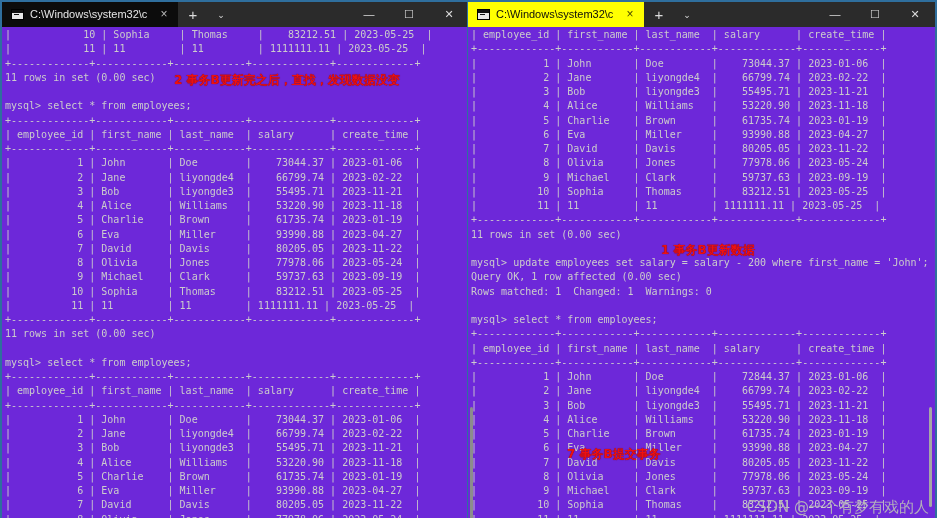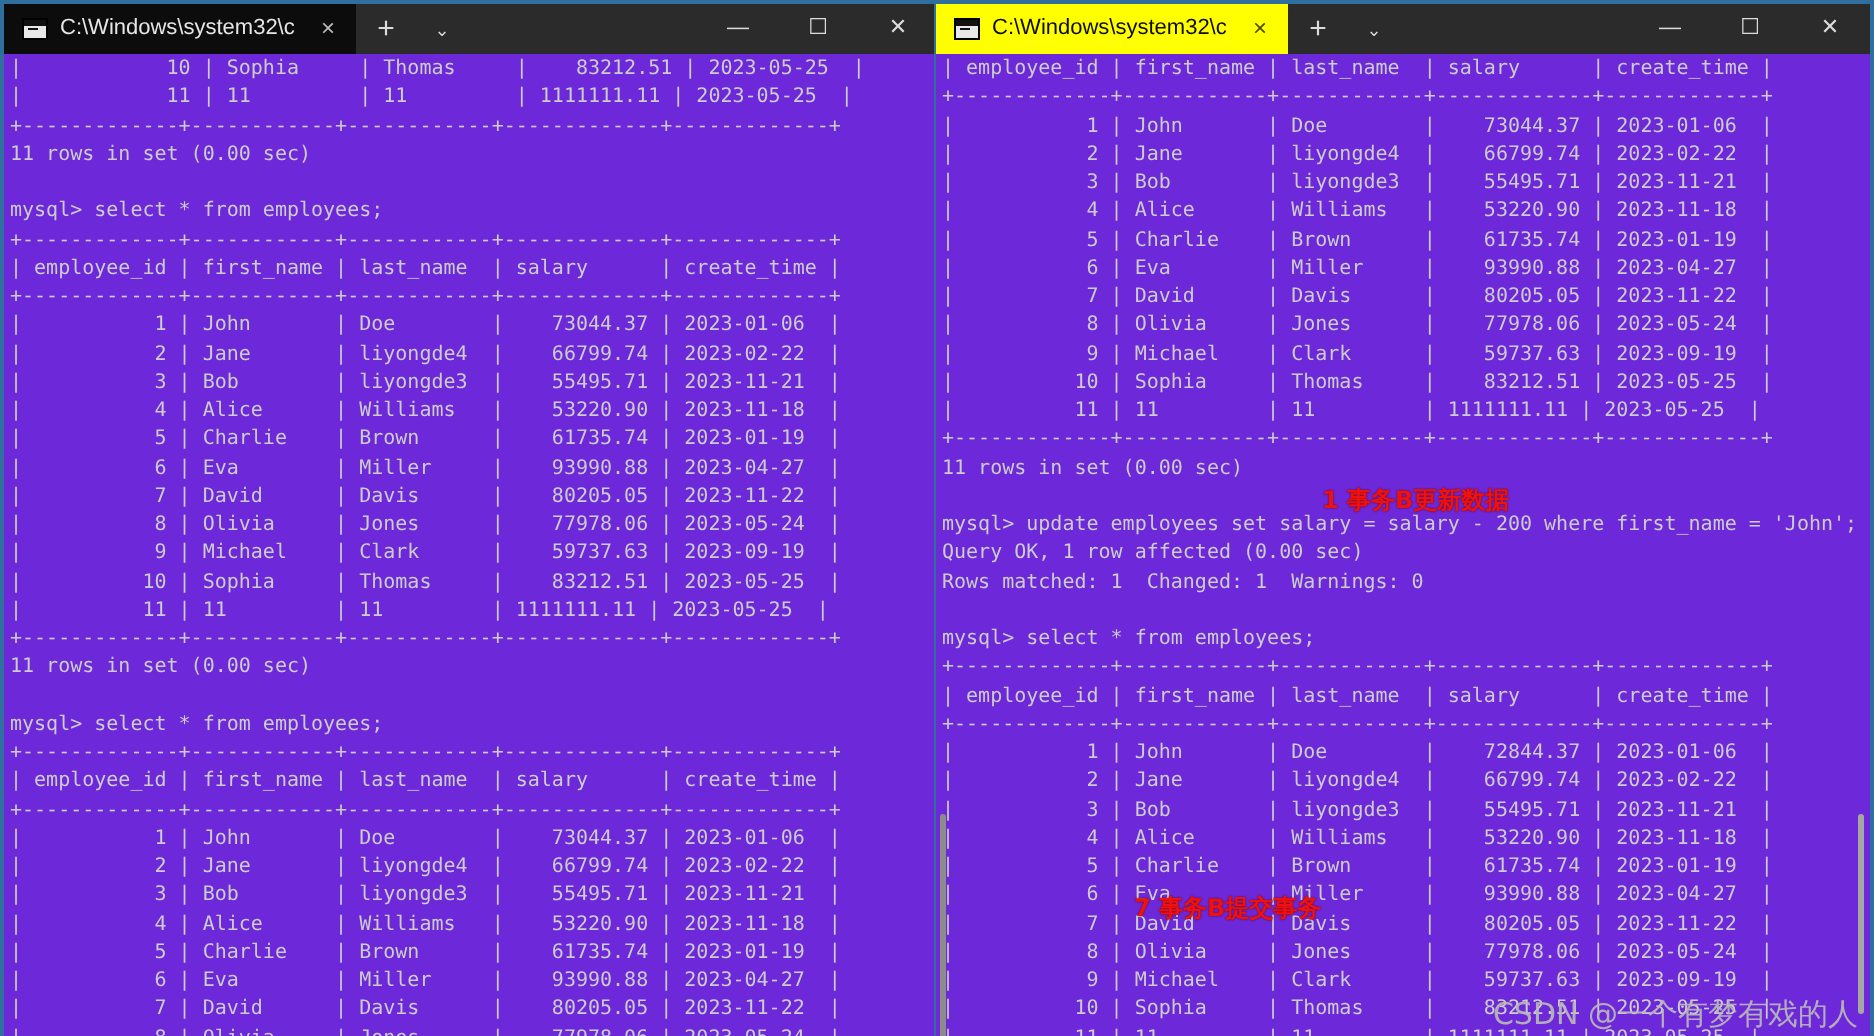--- a/index.html
+++ b/index.html
@@ -305,18 +305,19 @@
 
 mysql&gt; commit;
 Query OK, 0 rows affected (0.00 sec)
 
 mysql&gt; </span></pre>
       <div class="sb-left-edge" style="top:380px;height:118px;"></div>
       <div class="scrollbar" style="right:3px;top:380px;height:100px;"></div>
     </div>
   </div>
 
+  <div class="anno" style="left:174px;top:72px;">2 事务B更新完之后，直找，发现数据没变</div>
   <div class="anno" style="left:661px;top:242px;text-align:center;">1 事务B更新数据</div>
   <div class="anno" style="left:567px;top:446px;">7 事务B提交事务</div>
 
   <div class="watermark">CSDN @一个有梦有戏的人</div>
 
 </div>
 
 </body></html>

